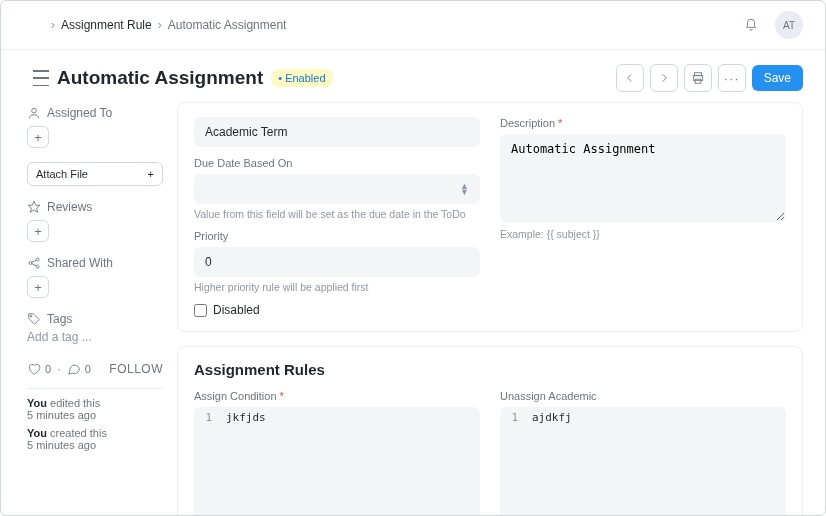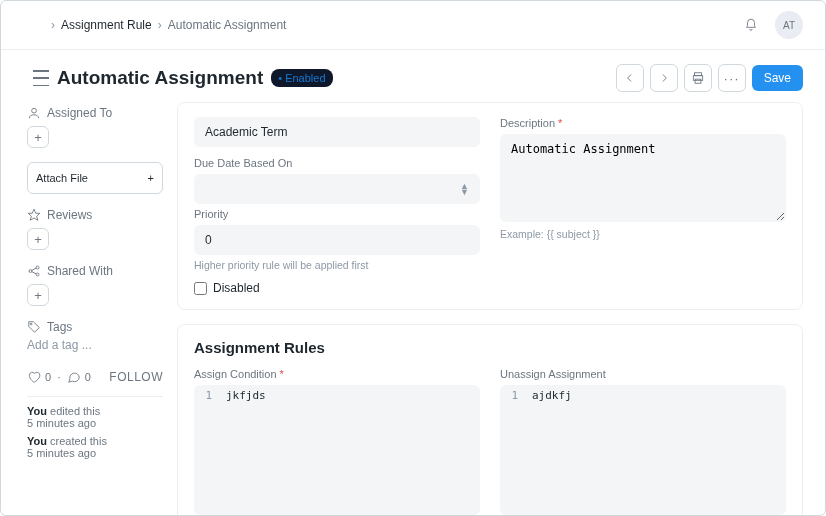--- a/index.html
+++ b/index.html
@@ -63,21 +63,21 @@
     padding: 14px 22px 10px 32px;
   }
   .h-hamburger {
     width: 16px; height: 16px;
     margin-right: 8px;
     display: flex; flex-direction: column; justify-content: space-between;
   }
   .h-hamburger span { height: 1.5px; background: #6c7680; }
   .h-title { font-size: 19px; font-weight: 600; }
   .badge-enabled {
-    background: #0f172a;
+    background: #fef9c3;
     color: #1579d0;
     font-size: 11px;
     padding: 3px 7px;
     border-radius: 8px;
     margin-left: 8px;
   }
   .h-spacer { flex: 1; }
   .sq-btn {
     width: 28px; height: 28px;
     border: 1px solid #d1d8dd;
@@ -123,21 +123,21 @@
     border: 1px solid #d1d8dd;
     border-radius: 6px;
     margin-top: 6px;
     display: flex; align-items: center; justify-content: center;
     color: #6c7680;
     cursor: pointer;
     font-size: 13px;
   }
   .attach-btn {
     width: 100%;
-    height: 32px;
+    height: 24px;
     border: 1px solid #d1d8dd;
     border-radius: 6px;
     margin-top: 6px;
     display: flex; align-items: center; justify-content: space-between;
     padding: 0 8px;
     font-size: 11px;
     color: #1f272e;
     cursor: pointer;
   }
   .addtag { color: #8d99a6; font-size: 12px; margin-top: 4px; cursor: pointer;}
@@ -343,20 +343,21 @@
     <div class="card">
       <div class="two-col">
         <div class="col">
           <div class="text-input">Academic Term</div>
           <div style="height:6px;"></div>
           <label class="field-label">Due Date Based On</label>
           <div class="select-input">
             <span></span>
             <span class="select-arrows">▲<br>▼</span>
           </div>
+          <div class="help-text">Value from this field will be set as the due date in the ToDo</div>
           <label class="field-label">Priority</label>
           <div class="text-input">0</div>
           <div class="help-text">Higher priority rule will be applied first</div>
           <div class="checkbox-row">
             <input type="checkbox" style="">
             <label>Disabled</label>
           </div>
         </div>
         <div class="col">
           <label class="field-label req">Description</label>
@@ -372,21 +373,21 @@
         <div class="col">
           <label class="field-label req">Assign Condition</label>
           <div class="code-box">
             <div class="code-line">
                 <span class="ln">1</span>
                 <span class="code">jkfjds</span>
               </div>
           </div>
         </div>
         <div class="col">
-          <label class="field-label">Unassign Assignment</label>
+          <label class="field-label">Unassign Academic</label>
           <div class="code-box">
             <div class="code-line">
                 <span class="ln">1</span>
                 <span class="code">ajdkfj</span>
               </div>
           </div>
         </div>
       </div>
     </div>
   </main>

